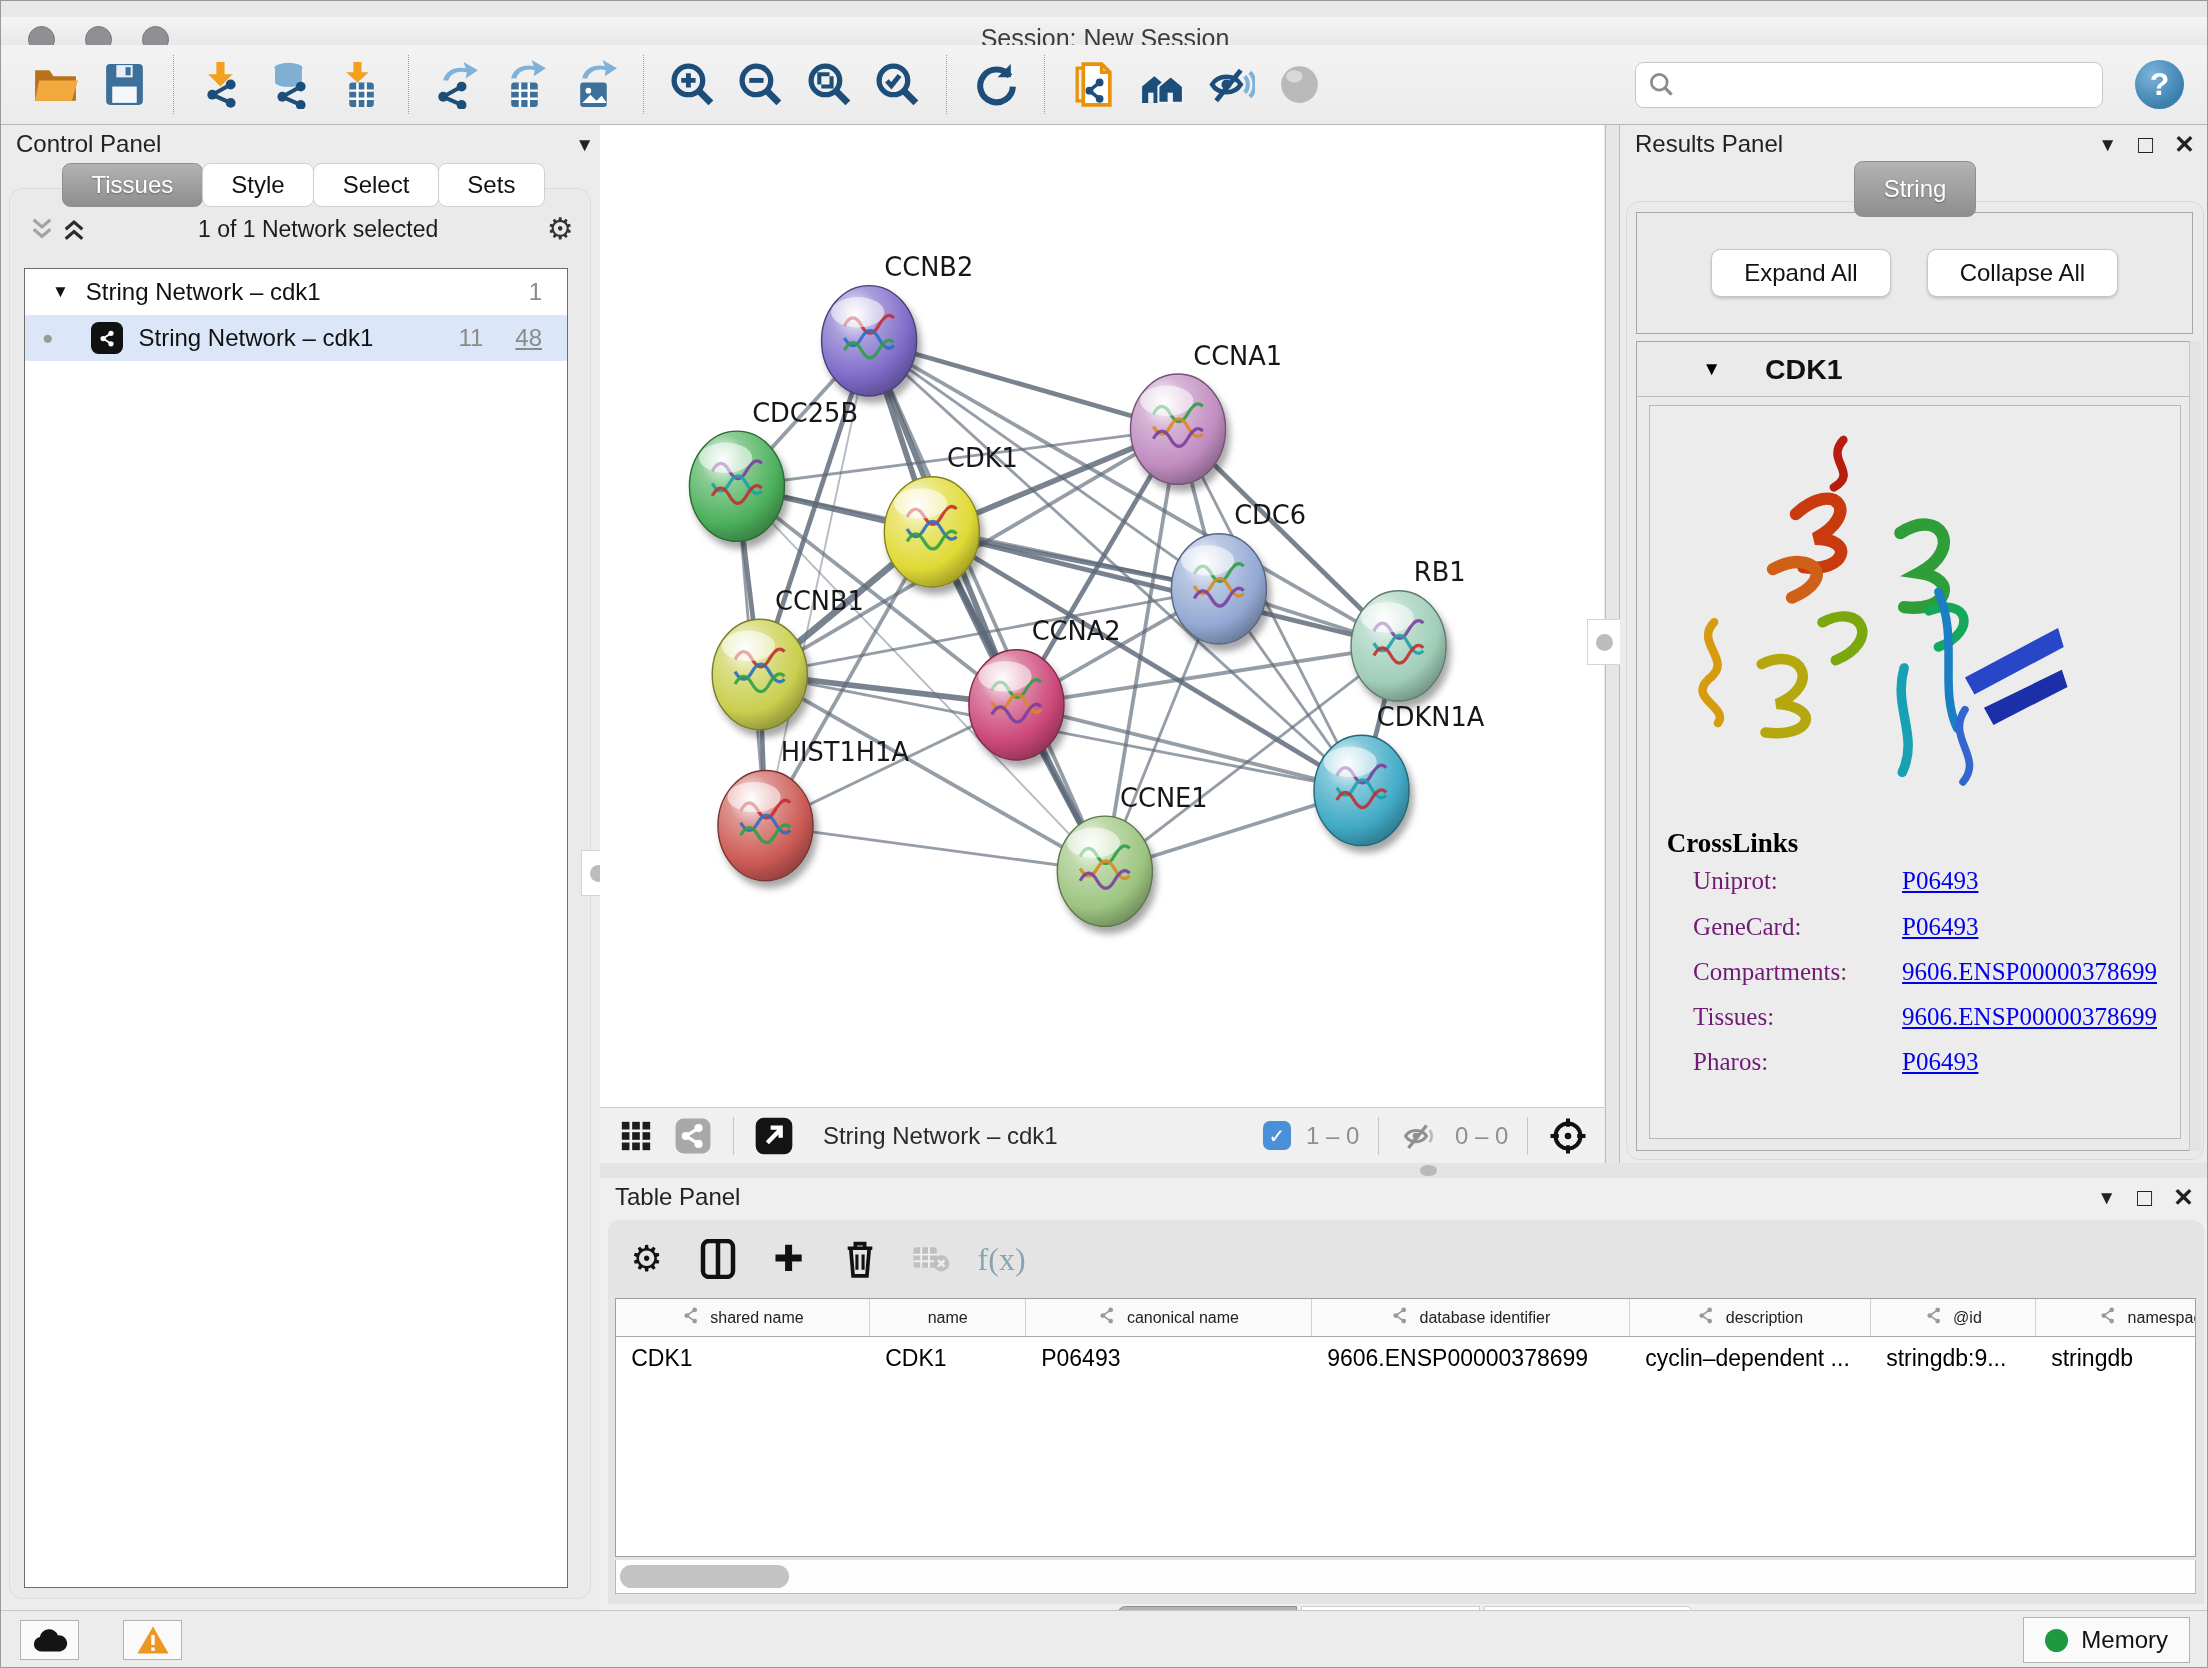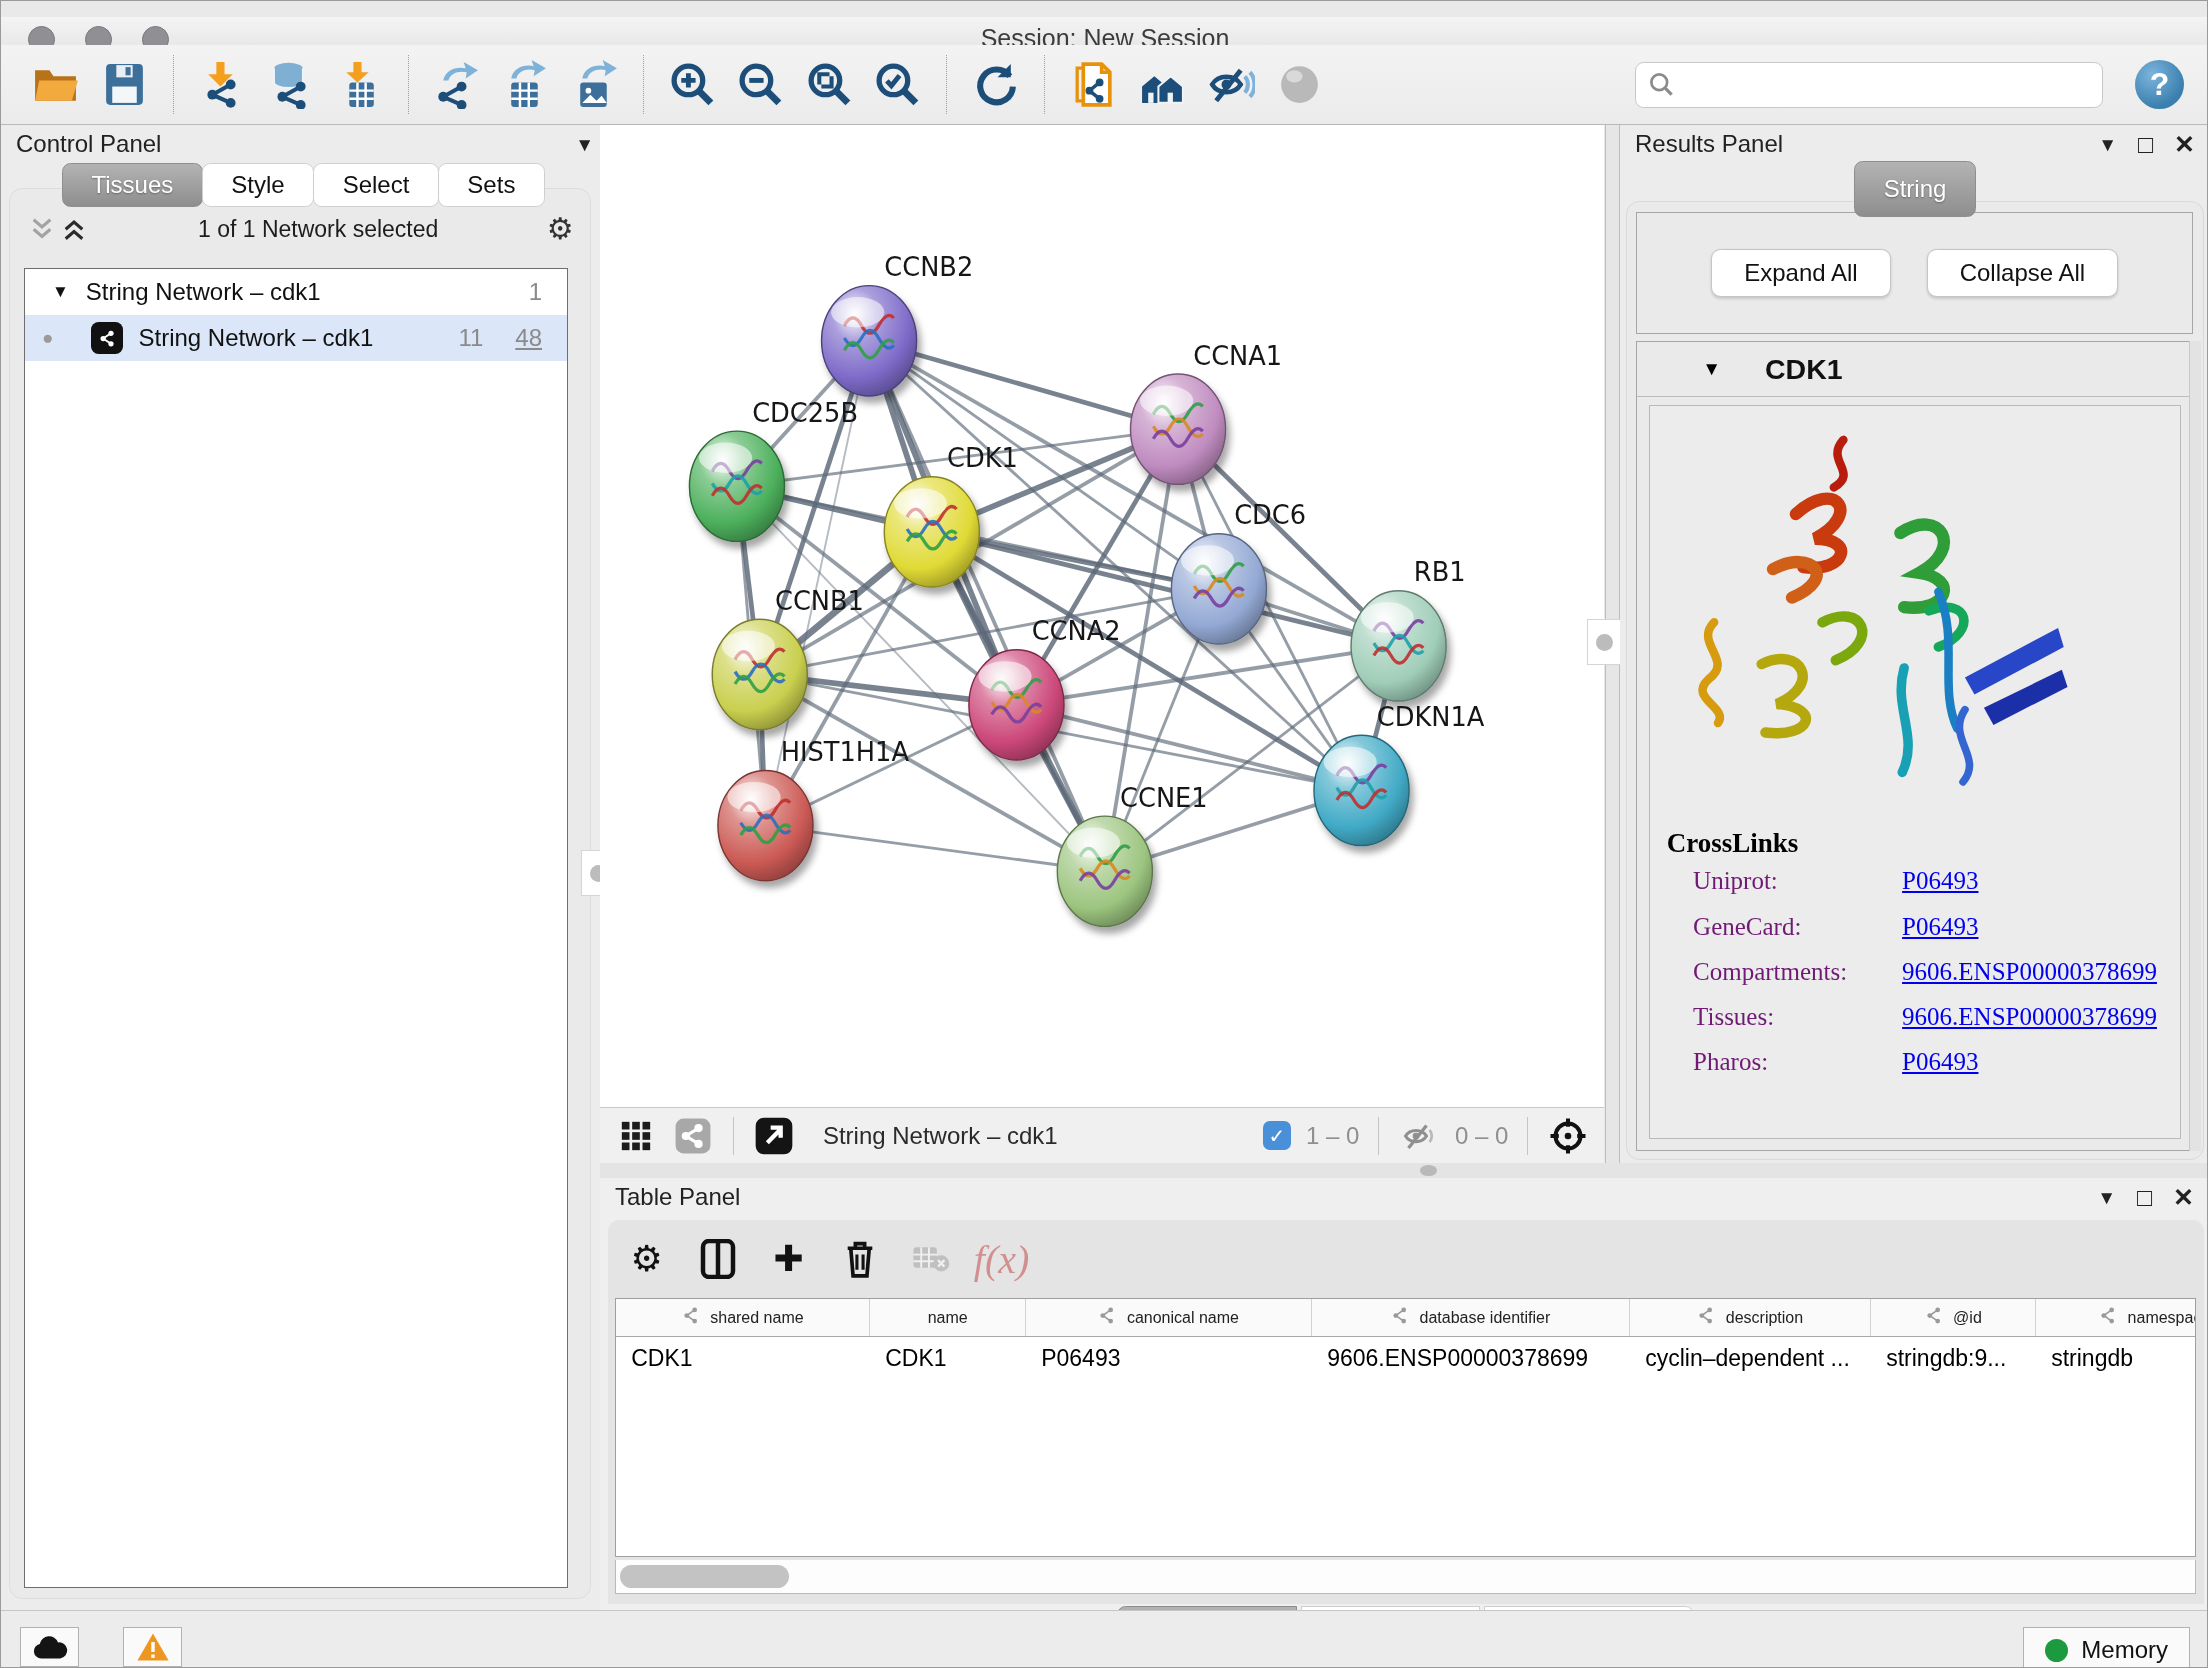--- a/index.html
+++ b/index.html
@@ -101,33 +101,33 @@
   .xl-label { width:209px; color:#701a75; }
   .xl-link { color:#0000ee; text-decoration:underline; cursor:pointer; }
   #rp-scroll { position:absolute; right:1.9px; top:139px; width:11.4px; height:810px; background:#e3e3e3; border-left:1px solid #c8c8c8; }
 
   
   #table-panel { position:absolute; left:599px; top:1177px; width:1609px; height:432px; background:#efefef; }
   #tp-body { position:absolute; left:7.6px; top:42px; width:1596px; height:384px; background:#e4e4e4; border-radius:11.4px 11.4px 0 0; }
   #tp-toolbar { position:absolute; left:17px; top:7.6px; height:63px; display:flex; align-items:center; gap:27px; }
   .tpi { width:44px; height:44px; display:flex; align-items:center; justify-content:center; font-size:36px; color:#111; cursor:pointer; }
   .tpi.dis { opacity:.42; cursor:default; }
-  .fx { font-family:"Liberation Serif", serif; font-style:italic; font-size:40px; color:#b91c1c; }
+  .fx { font-family:"Liberation Serif", serif; font-size:32px; color:#0c4a6e; }
   #tbl-wrap { position:absolute; left:7.6px; top:78px; width:1581px; height:259px; background:#fff; border:1px solid #9f9f9f; overflow:hidden; }
   #tbl-head { display:flex; height:38px; background:#fafafa; border-bottom:1.9px solid #a8a8a8; }
   .th { display:flex; align-items:center; justify-content:center; gap:9.5px; font-size:16px; color:#222; border-right:1px solid #d2d2d2; flex:none; }
   #tbl-row { display:flex; height:42px; align-items:center; }
   .td { padding-left:15px; font-size:23px; color:#000; white-space:nowrap; overflow:hidden; flex:none; }
   #tbl-hscroll { position:absolute; left:7.6px; top:340px; width:1581px; height:34px; background:#fdfdfd; border:1px solid #b9b9b9; border-top:none; }
   #tbl-hscroll i { position:absolute; left:3.8px; top:4.8px; width:169px; height:23px; border-radius:11.4px; background:#c3c3c3; }
   #tp-tabs { position:absolute; left:0; right:0; top:386px; text-align:center; }
   #tp-tabs .tab { height:44px; }
 
   
-  #status-bar { position:absolute; left:0; top:1609px; width:2208px; height:59px; background:#ececec; border-top:1px solid #c6c6c6; display:flex; padding:16px 19px; gap:44px; }
+  #status-bar { position:absolute; left:0; top:1609px; width:2208px; height:59px; background:#ececec; border-top:1px solid #c6c6c6; display:flex; align-items:center; padding:16px 19px; gap:44px; }
   .sb-btn { width:59px; height:40px; background:#fafafa; border:1.9px solid #b2b2b2; display:flex; align-items:center; justify-content:center; cursor:pointer; }
   #memory-btn { margin-left:auto; height:46px; padding:0 21px; background:#fafafa; border:1.9px solid #b2b2b2; display:flex; align-items:center; gap:13.3px; font-size:24px; color:#111; cursor:pointer; }
   #memory-btn .mdot { width:23px; height:23px; border-radius:50%; background:#1d9a3f; }
 </style>
 </head>
 <body>
 
 <div id="app">
 
   <div id="titlebar">

